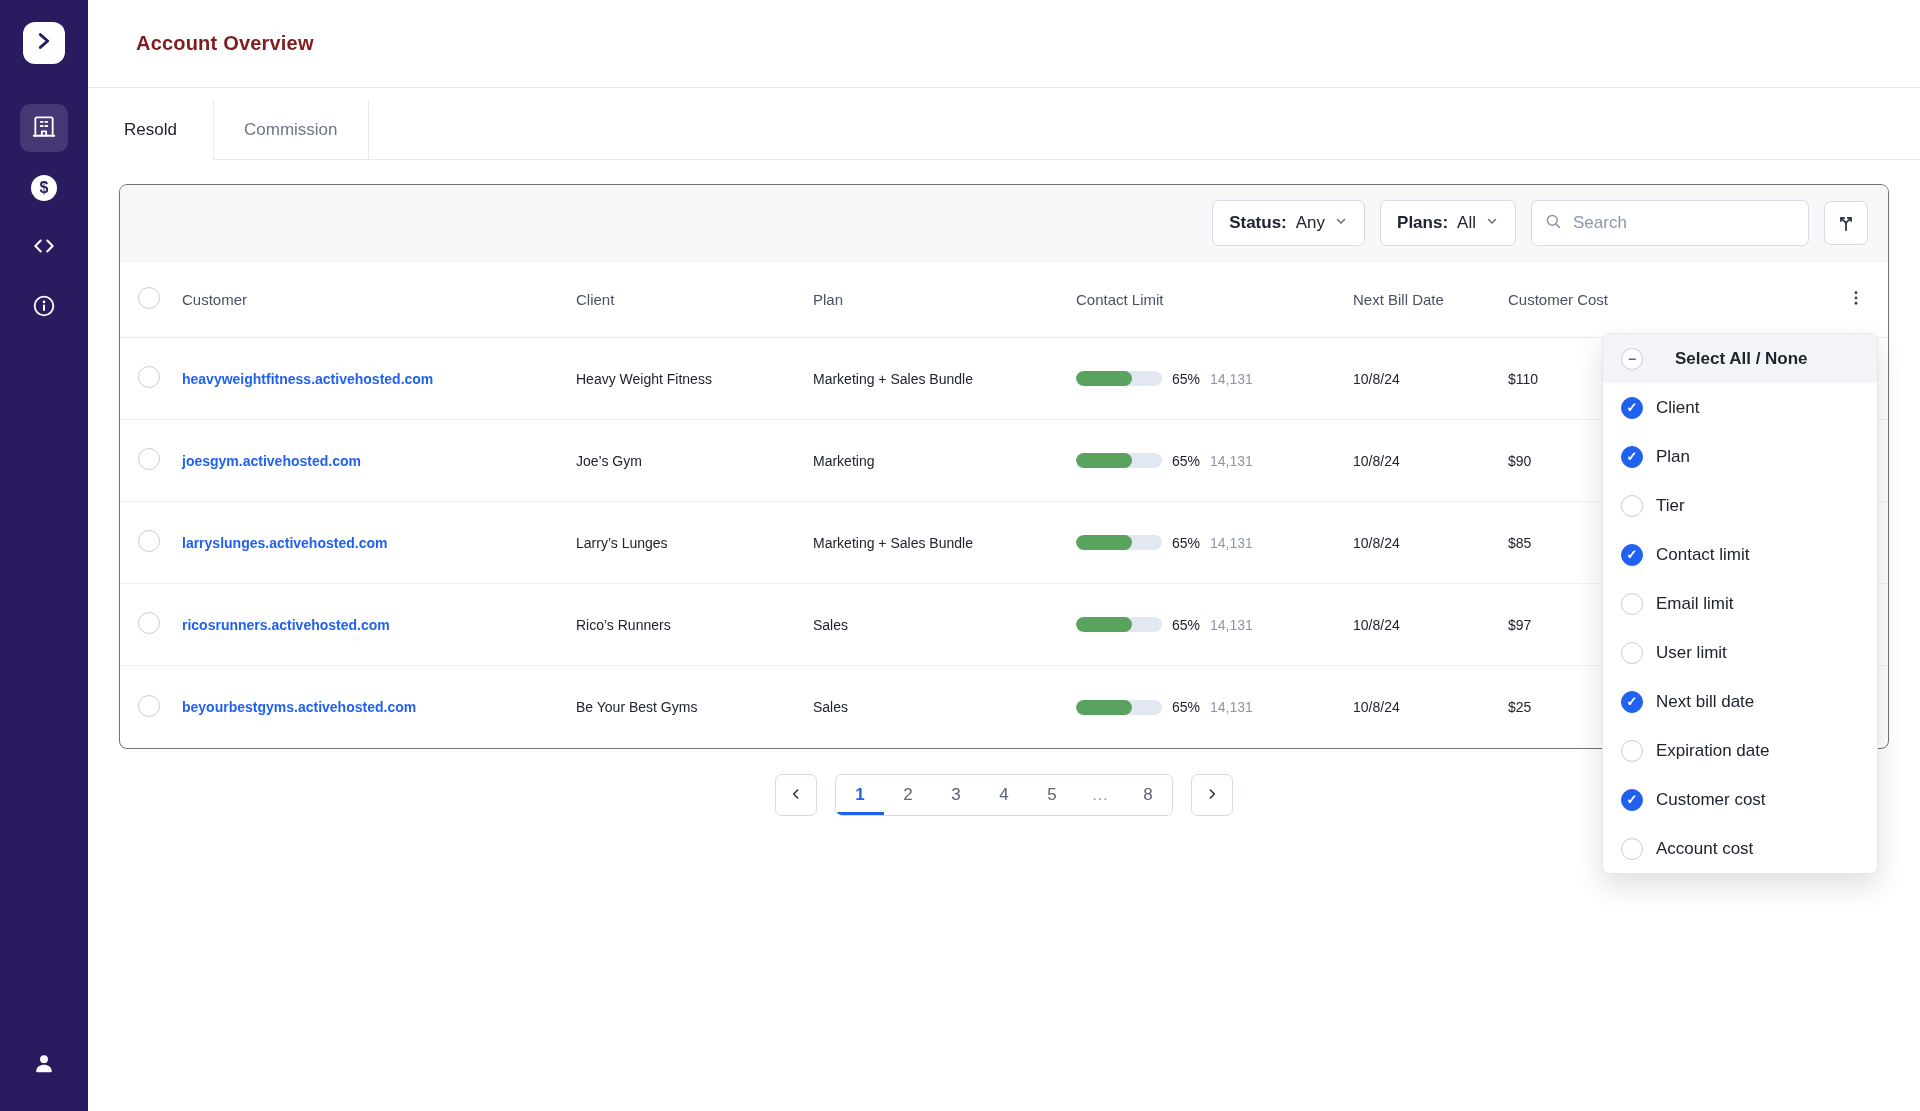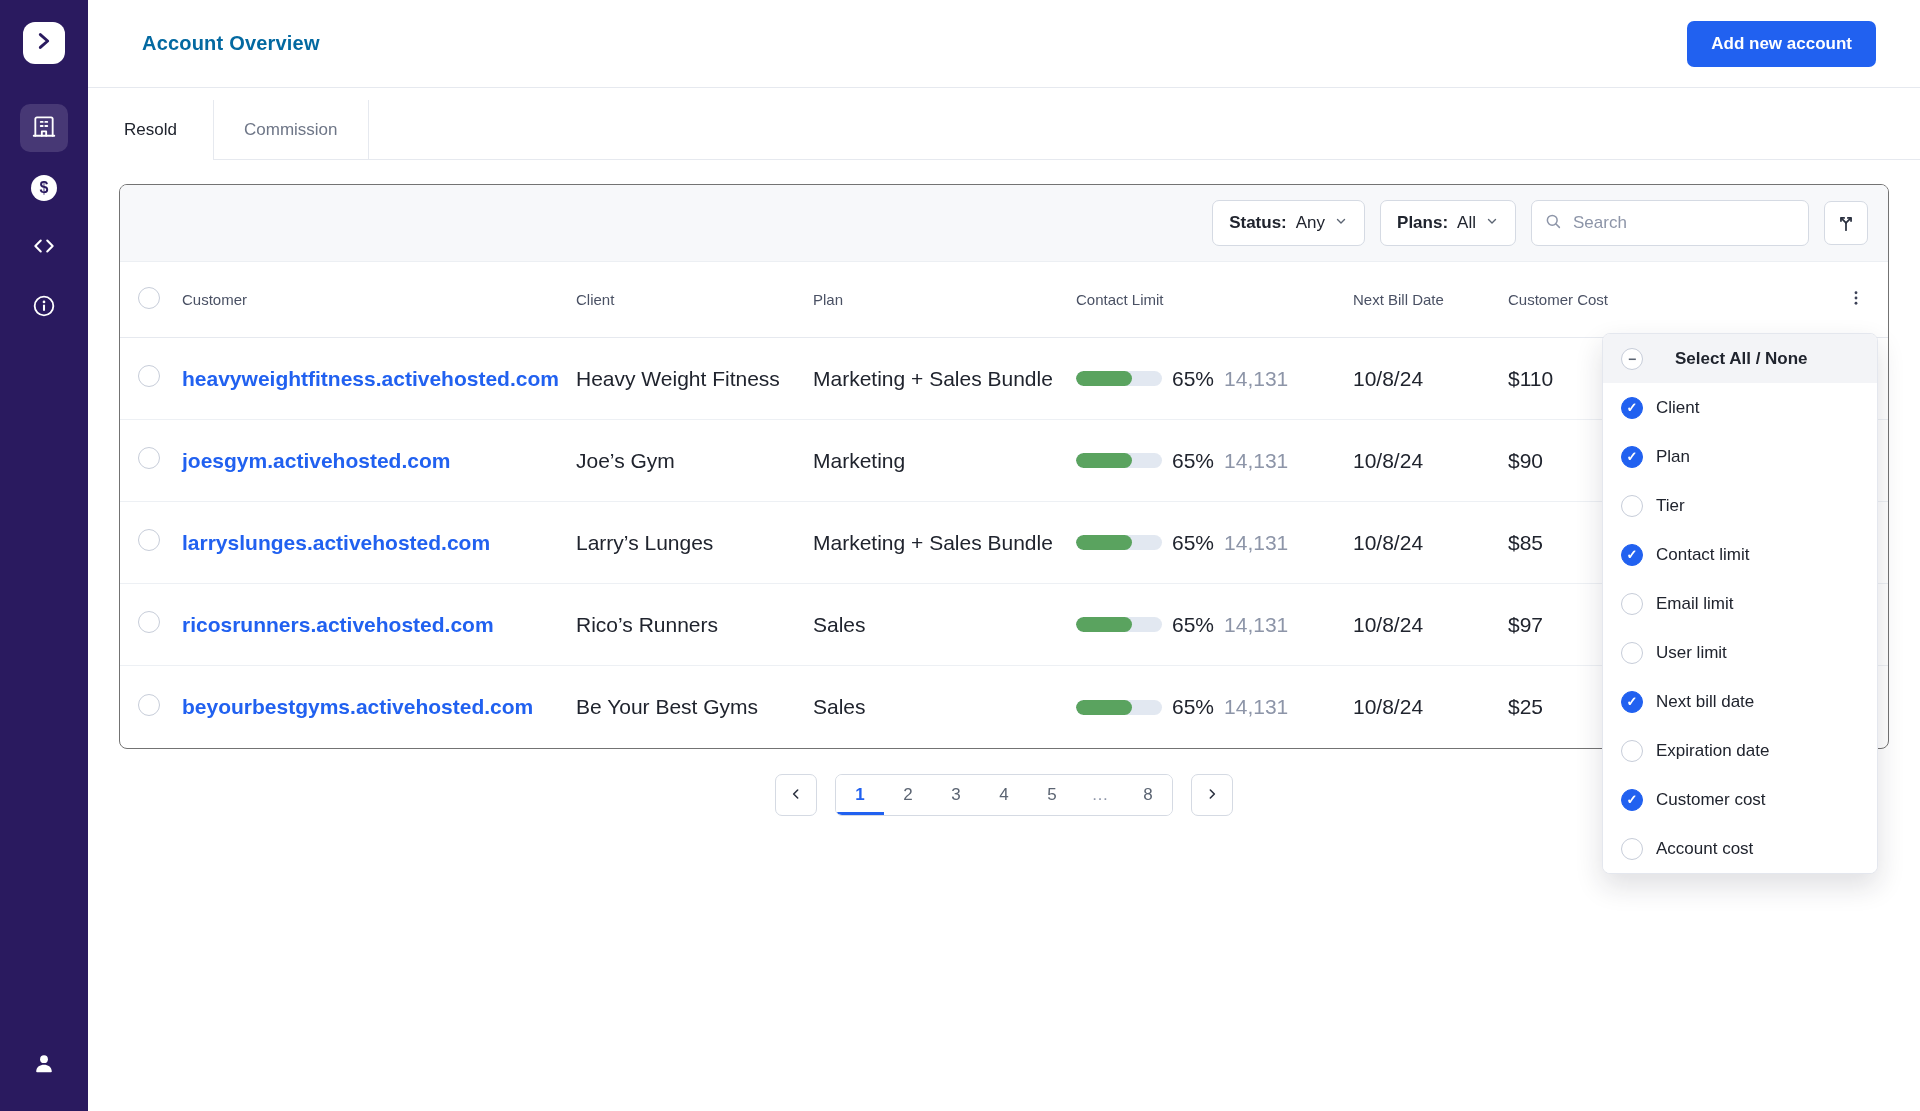--- a/index.html
+++ b/index.html
@@ -32,21 +32,21 @@
     font-weight:700; font-size:16px; display:flex; align-items:center; justify-content:center;
   }
   .sidebar-bottom { margin-top:auto; margin-bottom:22px; }
 
   
   .topbar {
     position:absolute; left:88px; top:0; right:0; height:88px; background:#fff;
     border-bottom:1px solid #e6e9ef; display:flex; align-items:center;
     justify-content:space-between; padding:0 44px;
   }
-  .page-title { margin:10px; font-size:20px; font-weight:700; color:#0369a1; letter-spacing:.2px; }
+  .page-title { margin:4px; font-size:20px; font-weight:700; color:#7f1d1d; letter-spacing:.2px; }
   .btn-primary {
     background:#2161f0; color:#fff; border:none; border-radius:7px; height:46px;
     padding:0 24px; font-size:17px; font-weight:700; font-family:inherit; cursor:pointer;
   }
 
   
   .tabbar {
     position:absolute; left:88px; top:100px; right:0; height:60px; background:#fff;
     border-bottom:1px solid #e6e9ef; display:flex;
   }
@@ -88,21 +88,21 @@
   .iconbtn {
     width:44px; height:44px; background:#fff; border:1px solid #d5dae3; border-radius:7px;
     display:flex; align-items:center; justify-content:center; cursor:pointer;
   }
 
   .thead, .trow {
     display:grid; grid-template-columns:62px 394px 237px 263px 277px 155px 1fr 64px;
     align-items:center;
   }
   .thead { height:76px; border-bottom:1px solid #e6e9ef; color:#4a5164; font-size:15px; }
-  .trow { height:82px; border-bottom:1px solid #edf0f4; font-size:21px; }
+  .trow { height:82px; border-bottom:1px solid #edf0f4; font-size:14px; }
   .trow:last-child { border-bottom:none; }
   .cb { padding-left:18px; }
   .checkbox {
     width:22px; height:22px; border:1.5px solid #c7cdd9; border-radius:50%;
     background:#fff; display:inline-flex; align-items:center; justify-content:center;
     cursor:pointer; flex:none;
   }
   .checkbox.checked { background:#2161f0; border-color:#2161f0; }
   .checkbox.checked::after { content:"\2713"; color:#fff; font-size:13px; font-weight:700; line-height:1; }
   .checkbox.indeterminate::after { content:"\2212"; color:#5b6472; font-size:14px; font-weight:700; line-height:1; }
@@ -193,21 +193,20 @@
             <circle cx="12" cy="8.5" r="3.6"></circle>
             <path d="M4.8 19.6c.4-3.9 3.4-5.9 7.2-5.9s6.8 2 7.2 5.9a.9.9 0 0 1-.9 1H5.7a.9.9 0 0 1-.9-1z"></path>
           </svg>
       </span>
     </div>
   </div>
 </aside>
 
 <header class="topbar">
   <h1 class="page-title">Account Overview</h1>
-  <button class="btn-primary">Add new account</button>
 </header>
 
 <div class="tabbar">
   <div class="tab active">Resold</div>
   <div class="tab">Commission</div>
 </div>
 
 <section class="card">
 
   <div class="toolbar">

